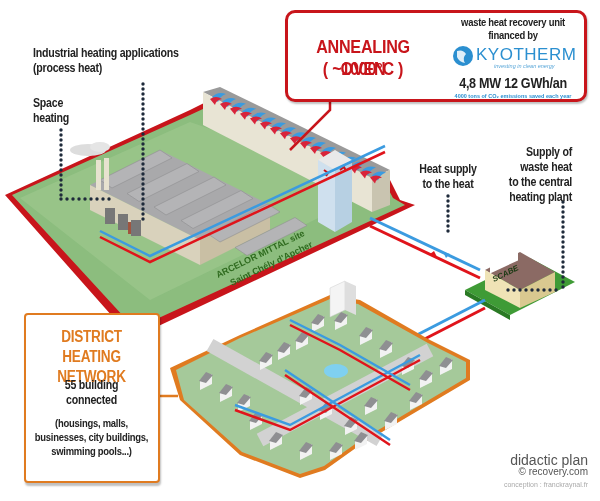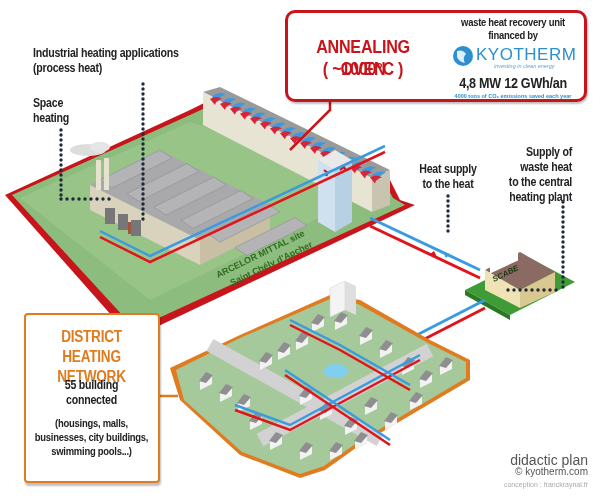--- a/index.html
+++ b/index.html
@@ -365,14 +365,14 @@
     <div>connected</div>
   </div>
   <div id="dh-types" class="abs cond">
     <div>(housings, malls,</div>
     <div>businesses, city buildings,</div>
     <div>swimming pools...)</div>
   </div>
 </div>
 
 <div id="credits1" class="abs">didactic plan</div>
-<div id="credits2" class="abs">© kyotherm.com</div>
+<div id="credits2" class="abs">© recovery.com</div>
 <div id="credits3" class="abs">conception : franckraynal.fr</div>
 
 </body></html>

